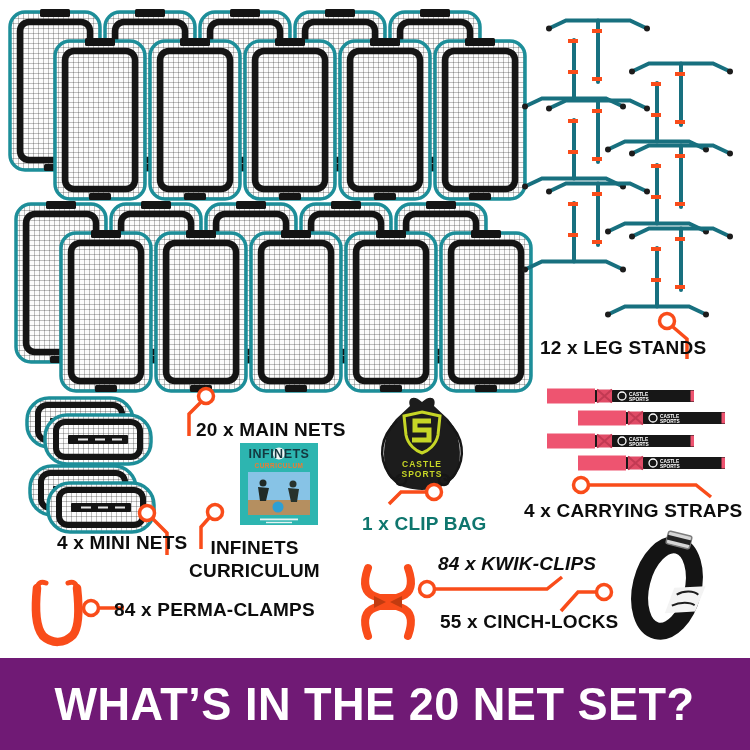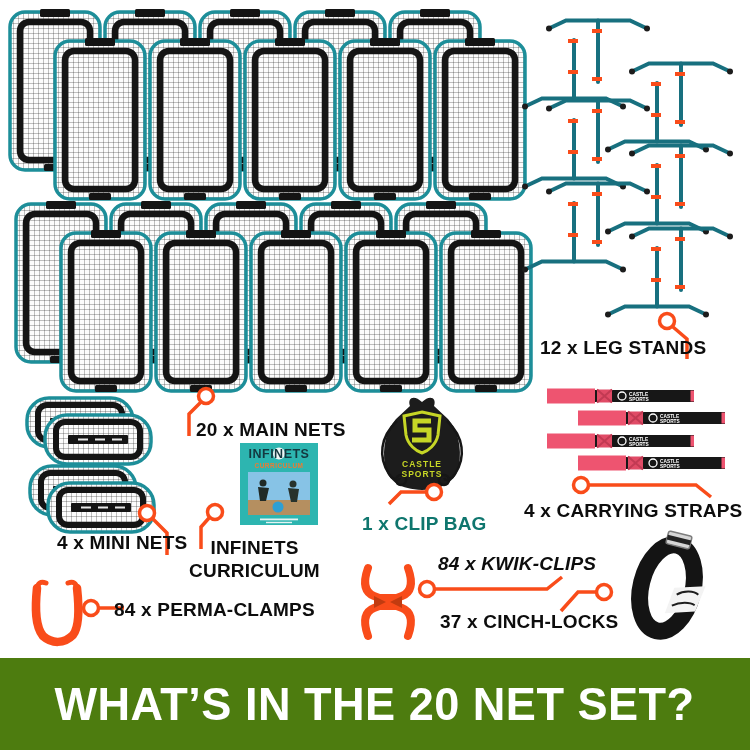--- a/index.html
+++ b/index.html
@@ -421,18 +421,18 @@
 
   <div class="label label-center" style="left: 172px; top: 536px; width: 165px; color: rgb(13, 13, 13);">
     <div>INFINETS</div>
     <div>CURRICULUM</div>
   </div>
 
   <div class="label" style="left: 362px; top: 513px; color: #0f766e;">1 x CLIP BAG</div>
   <div class="label" style="left: 524px; top: 500px; color: rgb(13, 13, 13);">4 x CARRYING STRAPS</div>
   <div class="label" style="left: 114px; top: 599px; color: rgb(13, 13, 13);">84 x PERMA-CLAMPS</div>
   <div class="label" style="left: 438px; top: 553px; color: rgb(13, 13, 13); font-style: italic;">84 x KWIK-CLIPS</div>
-  <div class="label" style="left: 440px; top: 611px; color: rgb(13, 13, 13);">37 x CINCH-LOCKS</div>
-
-  <div class="banner" style="background: #4d7c0f;">
+  <div class="label" style="left: 440px; top: 611px; color: rgb(13, 13, 13);">55 x CINCH-LOCKS</div>
+
+  <div class="banner" style="background: #701a75;">
     <span style="color: rgb(255, 255, 255);">WHAT’S IN THE 20 NET SET?</span>
   </div>
 </div>
 
 </body></html>

